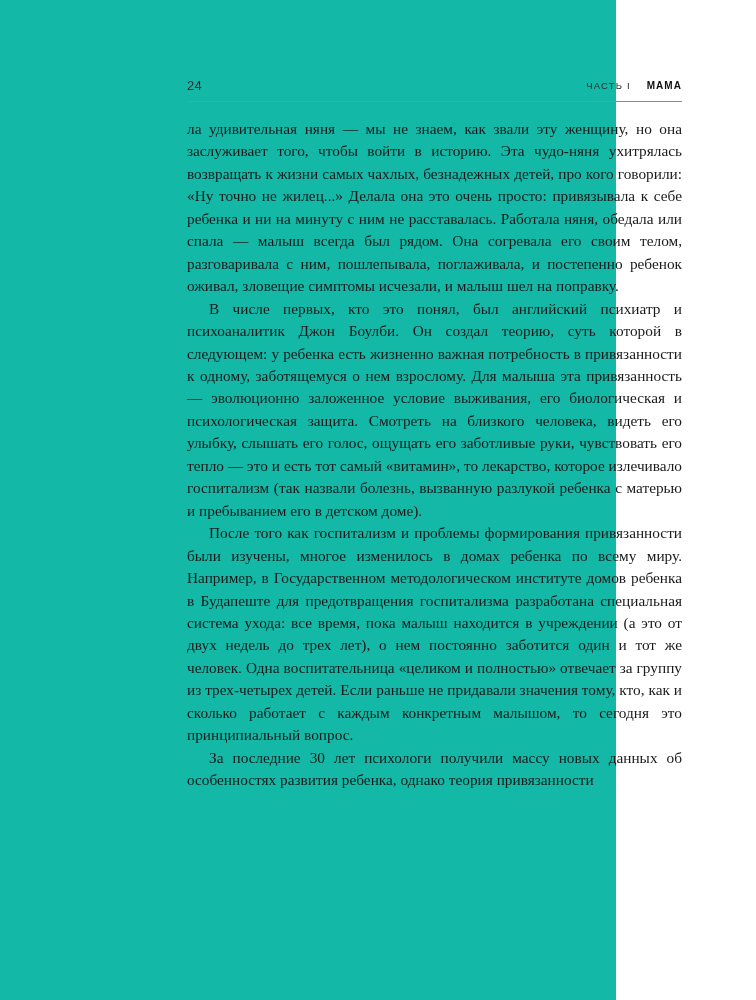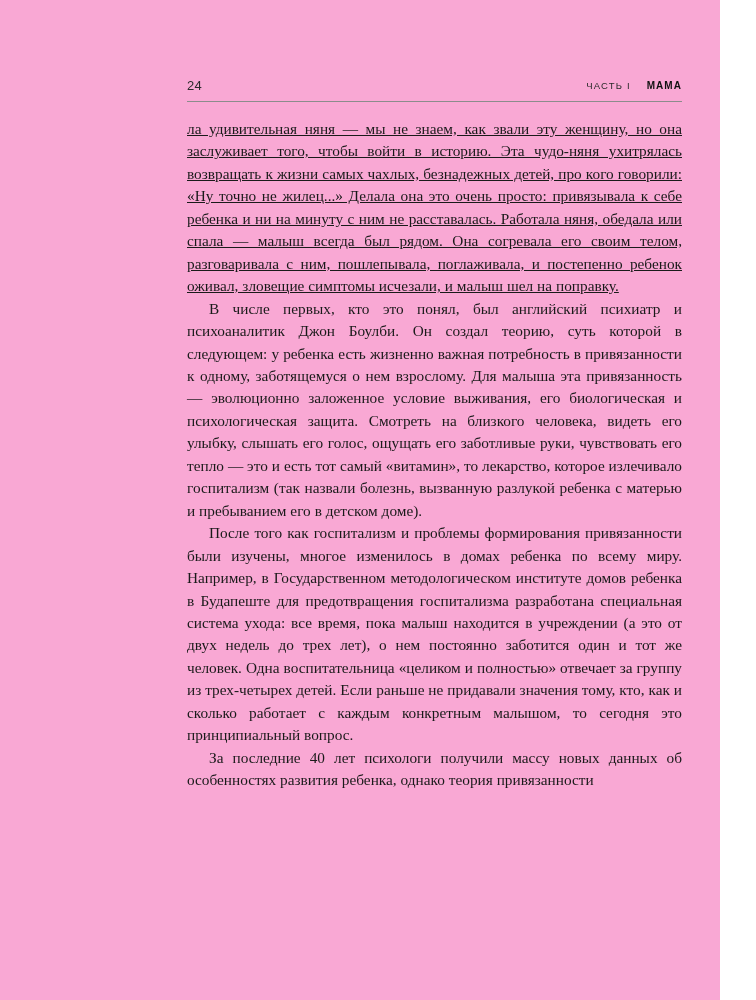--- a/index.html
+++ b/index.html
@@ -14,23 +14,23 @@
     overflow: hidden;
     font-family: "Liberation Serif", "DejaVu Serif", serif;
     color: #1a1a1a;
     -webkit-font-smoothing: antialiased;
   }
 
   .page {
     position: absolute;
     left: 0;
     top: 0;
-    width: 720px;
+    width: 616px;
     height: 1000px;
-    background: #f9a8d4;
+    background: #14b8a6;
   }
 
   
   .running-head {
     position: absolute;
     left: 187px;
     top: 76px;
     width: 495px;
     height: 20px;
     display: flex;
@@ -97,21 +97,20 @@
     text-align: justify;
     text-justify: inter-word;
     text-indent: 22px;
     color: #1a1a1a;
     hyphens: manual;
     word-spacing: 0.1px;
   }
 
   .para.continued {
     text-indent: 0;
-    text-decoration: underline;
   }
 </style>
 </head>
 <body>
 
 <div class="page">
 
   <div class="running-head">
     <span class="folio">24</span>
     <span class="head-right">
@@ -119,16 +118,16 @@
       <span class="book-title">МАМА</span>
     </span>
   </div>
 
   <div class="head-rule"></div>
 
   <div class="text-column">
     <p class="para continued">ла удивительная няня — мы не знаем, как звали эту женщину, но она заслуживает того, чтобы войти в историю. Эта чудо-няня ухитрялась возвращать к жизни самых чахлых, безнадежных детей, про кого говорили: «Ну точно не жилец...» Делала она это очень просто: привязывала к себе ребенка и ни на минуту с ним не расставалась. Работала няня, обедала или спала — малыш всегда был рядом. Она согревала его своим телом, разговаривала с ним, пошлепывала, поглаживала, и постепенно ребенок оживал, зловещие симптомы исчезали, и малыш шел на поправку.</p>
     <p class="para">В числе первых, кто это понял, был английский психиатр и психоаналитик Джон Боулби. Он создал теорию, суть которой в следующем: у ребенка есть жизненно важная потребность в привязанности к одному, заботящемуся о нем взрослому. Для малыша эта привязанность — эволюционно заложенное условие выживания, его биологическая и психологическая защита. Смотреть на близкого человека, видеть его улыбку, слышать его голос, ощущать его заботливые руки, чувствовать его тепло — это и есть тот самый «витамин», то лекарство, которое излечивало госпитализм (так назвали болезнь, вызванную разлукой ребенка с матерью и пребыванием его в детском доме).</p>
     <p class="para">После того как госпитализм и проблемы формирования привязанности были изучены, многое изменилось в домах ребенка по всему миру. Например, в Государственном методологическом институте домов ребенка в Будапеште для предотвращения госпитализма разработана специальная система ухода: все время, пока малыш находится в учреждении (а это от двух недель до трех лет), о нем постоянно заботится один и тот же человек. Одна воспитательница «целиком и полностью» отвечает за группу из трех-четырех детей. Если раньше не придавали значения тому, кто, как и сколько работает с каждым конкретным малышом, то сегодня это принципиальный вопрос.</p>
-    <p class="para">За последние 40 лет психологи получили массу новых данных об особенностях развития ребенка, однако теория привязанности</p>
+    <p class="para">За последние 30 лет психологи получили массу новых данных об особенностях развития ребенка, однако теория привязанности</p>
   </div>
 
 </div>
 
 </body></html>

